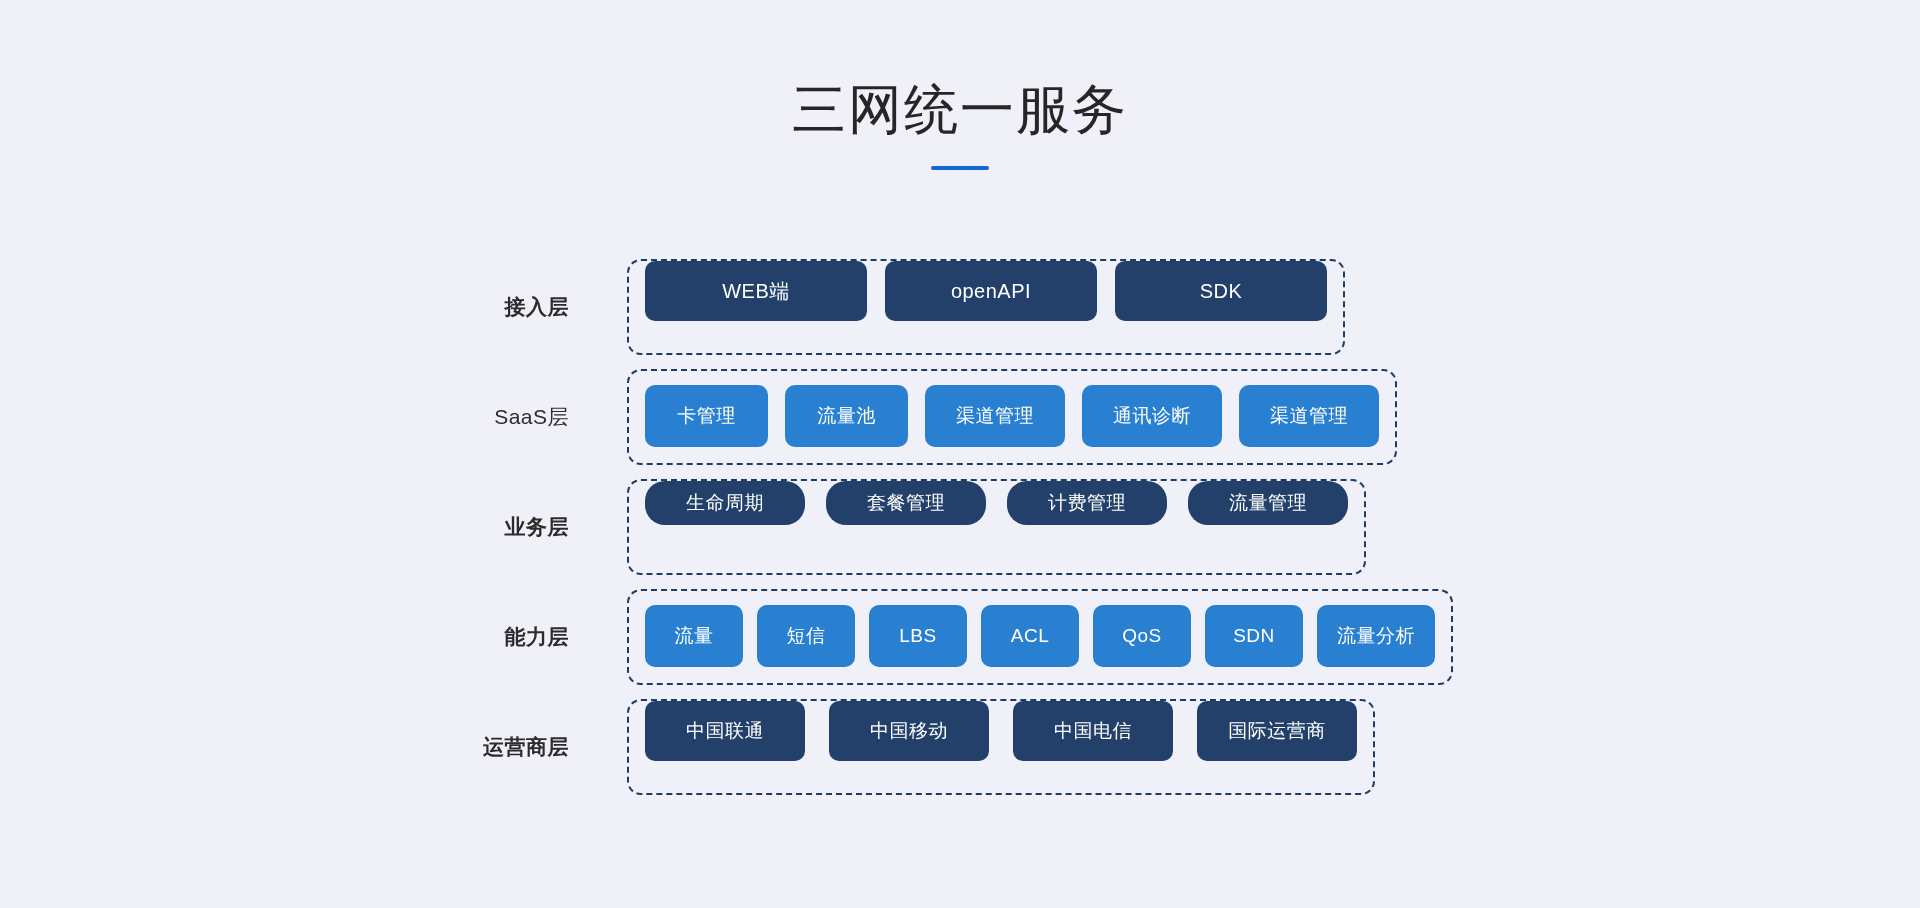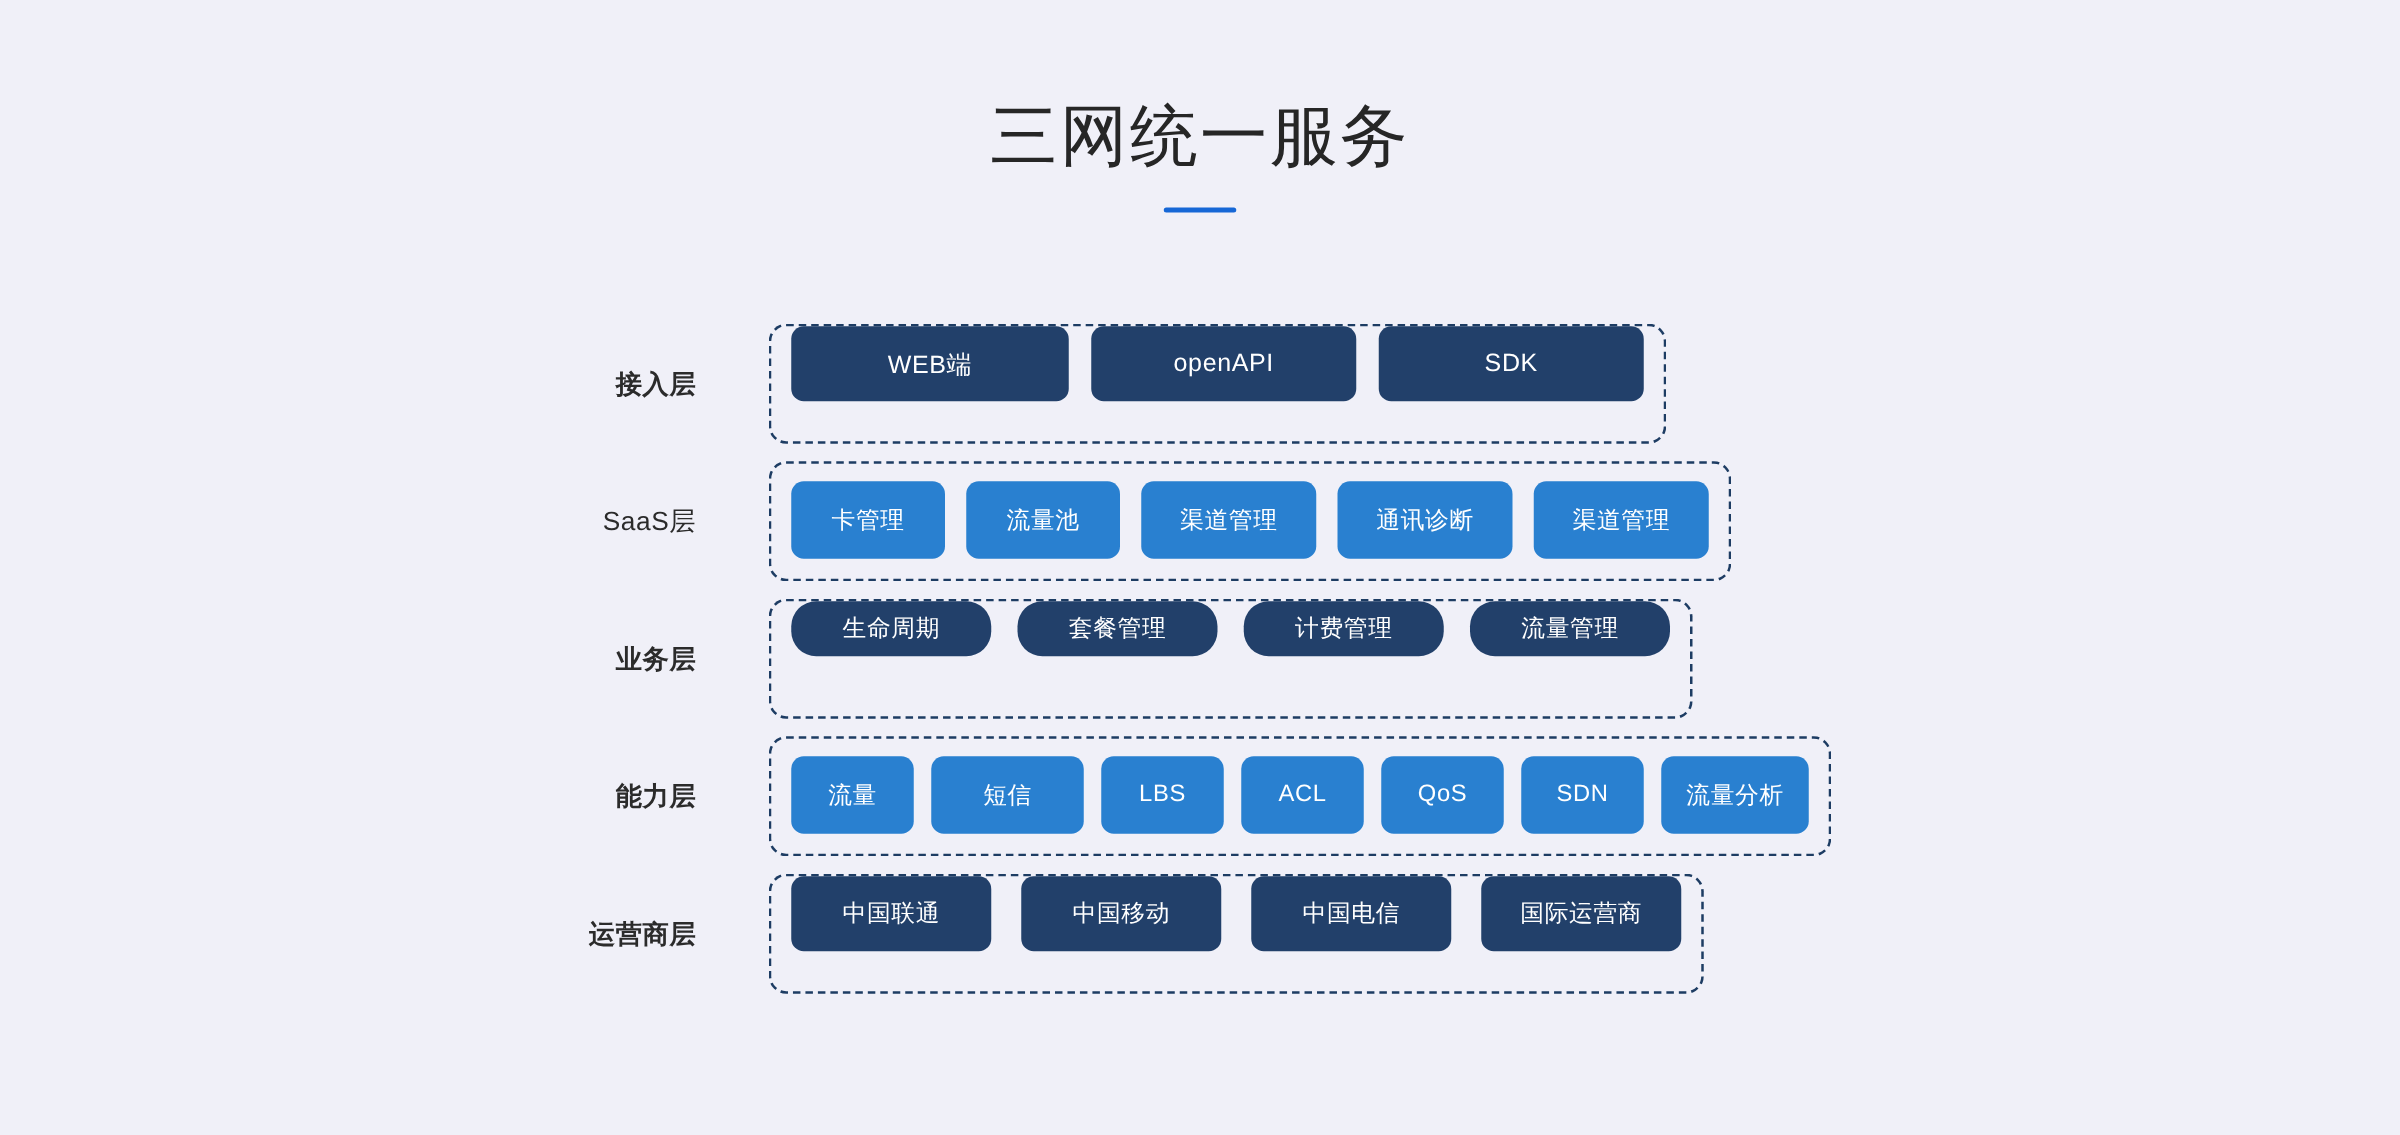--- a/index.html
+++ b/index.html
@@ -47,20 +47,21 @@
     margin: 22px auto 0 auto;
     border-radius: 2px;
   }
 
   
   .diagram {
     position: absolute;
     top: 252px;
     left: 0;
     width: 1920px;
+    padding-left: 12px;
   }
 
   .layer-row {
     display: flex;
     align-items: center;
     height: 110px;
   }
 
   .layer-label {
     width: 615px;
@@ -154,21 +155,21 @@
           <div class="node dark" style="width: 160px;">生命周期</div>
           <div class="node dark" style="width: 160px;">套餐管理</div>
           <div class="node dark" style="width: 160px;">计费管理</div>
           <div class="node dark" style="width: 160px;">流量管理</div>
         </div>
       </div>
       <div class="layer-row row-cap">
         <div class="layer-label">能力层</div>
         <div class="layer-track">
           <div class="node bright" style="width: 98px;">流量</div>
-          <div class="node bright" style="width: 122px;">短信</div>
+          <div class="node bright" style="width: 98px;">短信</div>
           <div class="node bright" style="width: 98px;">LBS</div>
           <div class="node bright" style="width: 98px;">ACL</div>
           <div class="node bright" style="width: 98px;">QoS</div>
           <div class="node bright" style="width: 98px;">SDN</div>
           <div class="node bright" style="width: 118px;">流量分析</div>
         </div>
       </div>
       <div class="layer-row row-oper">
         <div class="layer-label">运营商层</div>
         <div class="layer-track">

